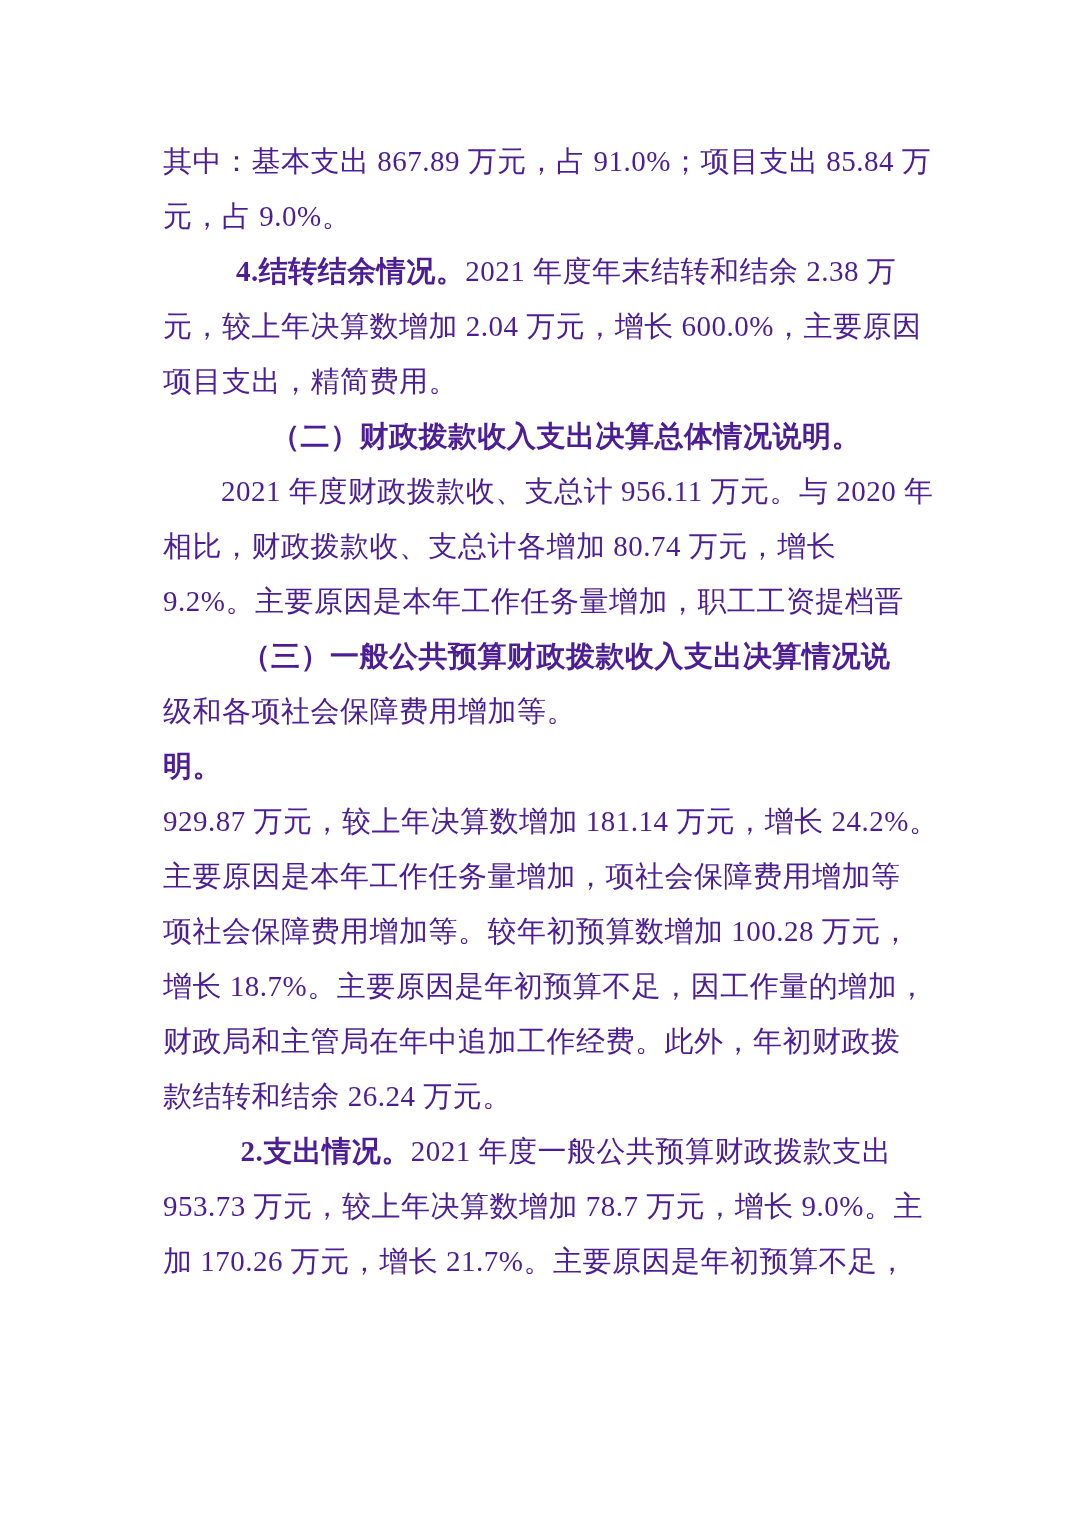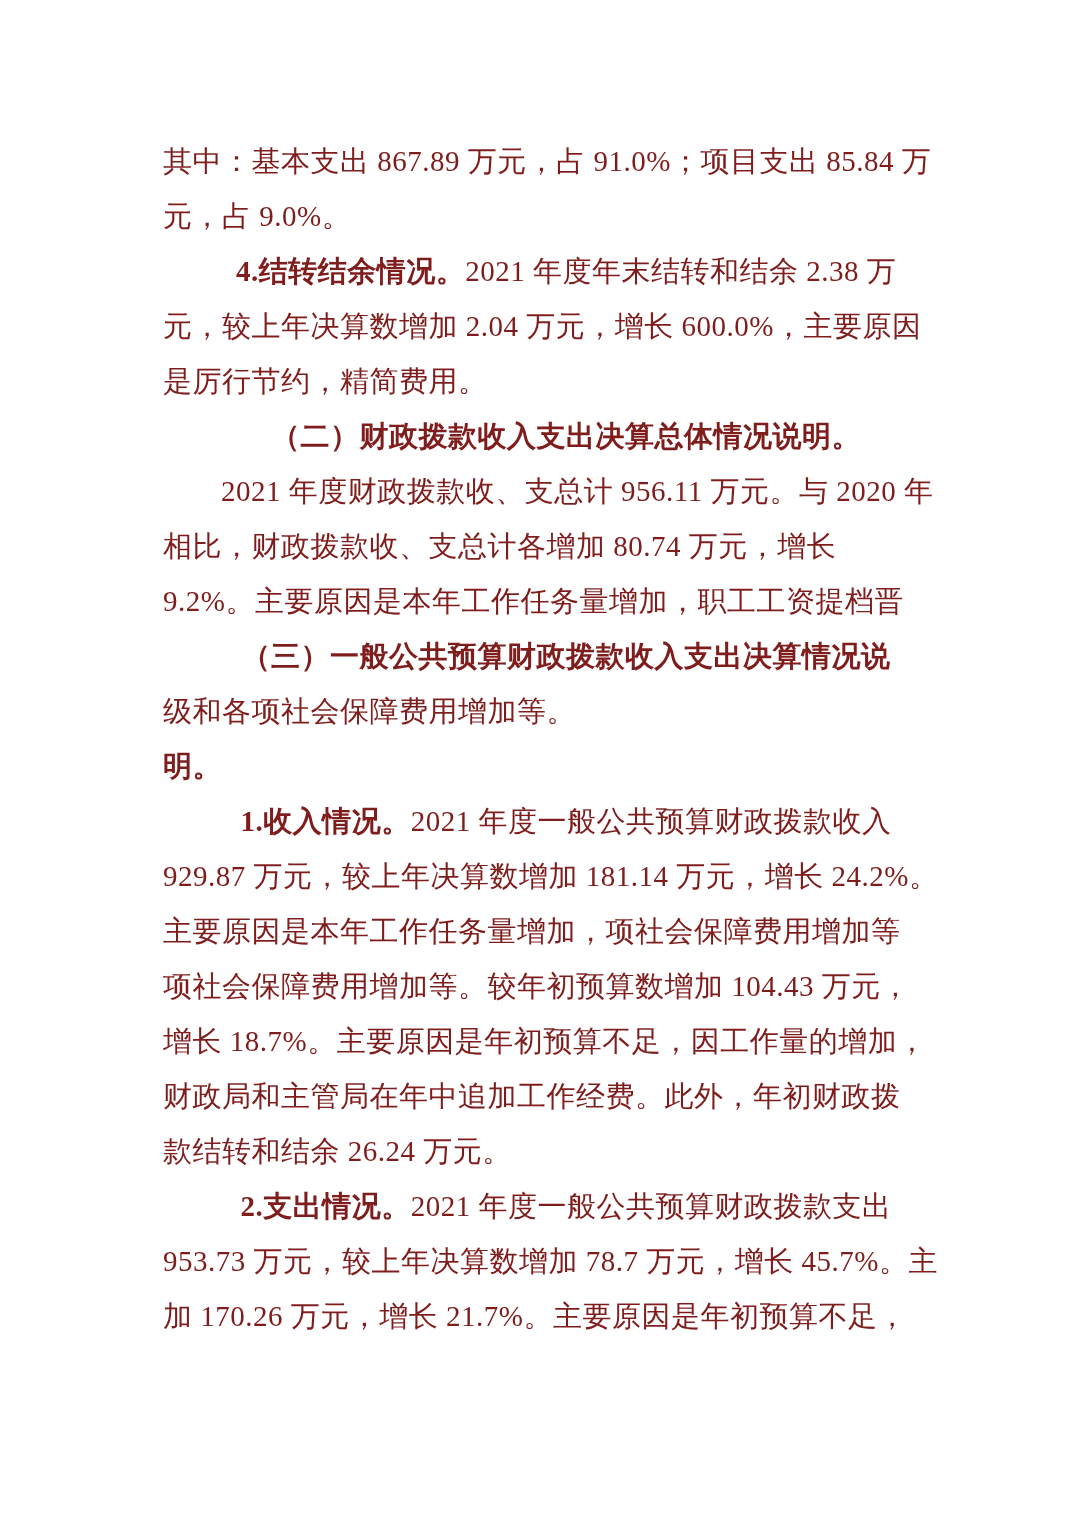--- a/index.html
+++ b/index.html
@@ -26,36 +26,35 @@
     text-align: left;
     letter-spacing: 0.5px;
   }
   .line.indent { padding-left: 58px; text-align: center; }
   .seg { font-weight: 400; }
   .seg.bold { font-weight: 700; }
 </style>
 </head>
 <body style="background: rgb(255, 255, 255);">
 
-<div id="doc" style="color: #7f1d1d;">
+<div id="doc" style="color: #4c1d95;">
     <div class="line"><span class="seg">其中：基本支出 867.89 万元，占 91.0%；项目支出 85.84 万</span></div>
     <div class="line"><span class="seg">元，占 9.0%。</span></div>
     <div class="line indent"><span class="seg bold">4.结转结余情况。</span><span class="seg">2021 年度年末结转和结余 2.38 万</span></div>
     <div class="line"><span class="seg">元，较上年决算数增加 2.04 万元，增长 600.0%，主要原因</span></div>
-    <div class="line"><span class="seg">是厉行节约，精简费用。</span></div>
+    <div class="line"><span class="seg">项目支出，精简费用。</span></div>
     <div class="line indent"><span class="seg bold">（二）财政拨款收入支出决算总体情况说明。</span></div>
     <div class="line indent"><span class="seg">2021 年度财政拨款收、支总计 956.11 万元。与 2020 年</span></div>
     <div class="line"><span class="seg">相比，财政拨款收、支总计各增加 80.74 万元，增长</span></div>
     <div class="line"><span class="seg">9.2%。主要原因是本年工作任务量增加，职工工资提档晋</span></div>
     <div class="line indent"><span class="seg bold">（三）一般公共预算财政拨款收入支出决算情况说</span></div>
     <div class="line"><span class="seg">级和各项社会保障费用增加等。</span></div>
     <div class="line"><span class="seg bold">明。</span></div>
-    <div class="line indent"><span class="seg bold">1.收入情况。</span><span class="seg">2021 年度一般公共预算财政拨款收入</span></div>
     <div class="line"><span class="seg">929.87 万元，较上年决算数增加 181.14 万元，增长 24.2%。</span></div>
     <div class="line"><span class="seg">主要原因是本年工作任务量增加，项社会保障费用增加等</span></div>
-    <div class="line"><span class="seg">项社会保障费用增加等。较年初预算数增加 104.43 万元，</span></div>
+    <div class="line"><span class="seg">项社会保障费用增加等。较年初预算数增加 100.28 万元，</span></div>
     <div class="line"><span class="seg">增长 18.7%。主要原因是年初预算不足，因工作量的增加，</span></div>
     <div class="line"><span class="seg">财政局和主管局在年中追加工作经费。此外，年初财政拨</span></div>
     <div class="line"><span class="seg">款结转和结余 26.24 万元。</span></div>
     <div class="line indent"><span class="seg bold">2.支出情况。</span><span class="seg">2021 年度一般公共预算财政拨款支出</span></div>
-    <div class="line"><span class="seg">953.73 万元，较上年决算数增加 78.7 万元，增长 45.7%。主</span></div>
+    <div class="line"><span class="seg">953.73 万元，较上年决算数增加 78.7 万元，增长 9.0%。主</span></div>
     <div class="line"><span class="seg">加 170.26 万元，增长 21.7%。主要原因是年初预算不足，</span></div>
   </div>
 
 </body></html>

